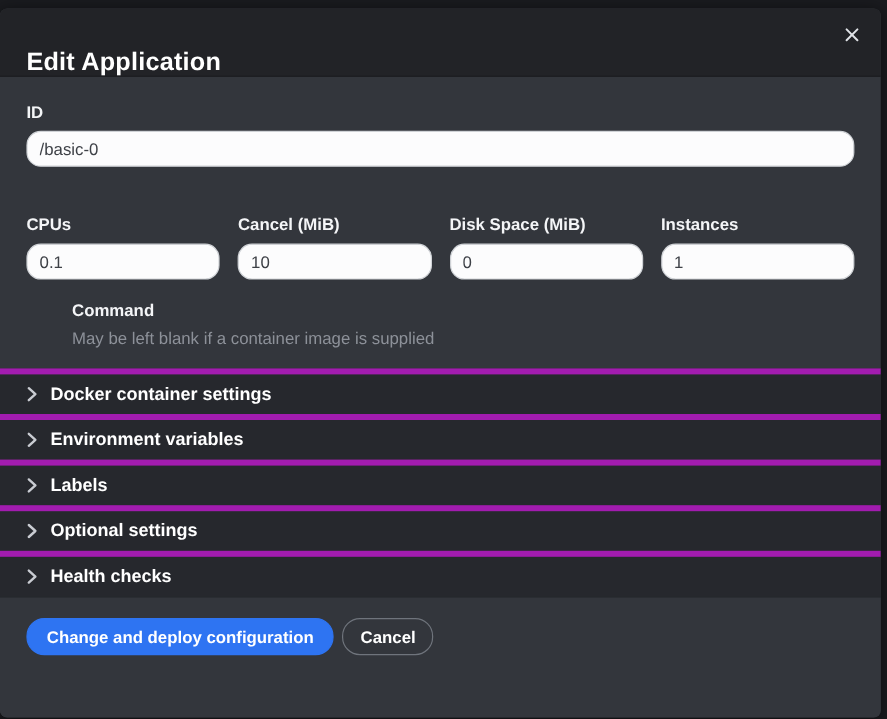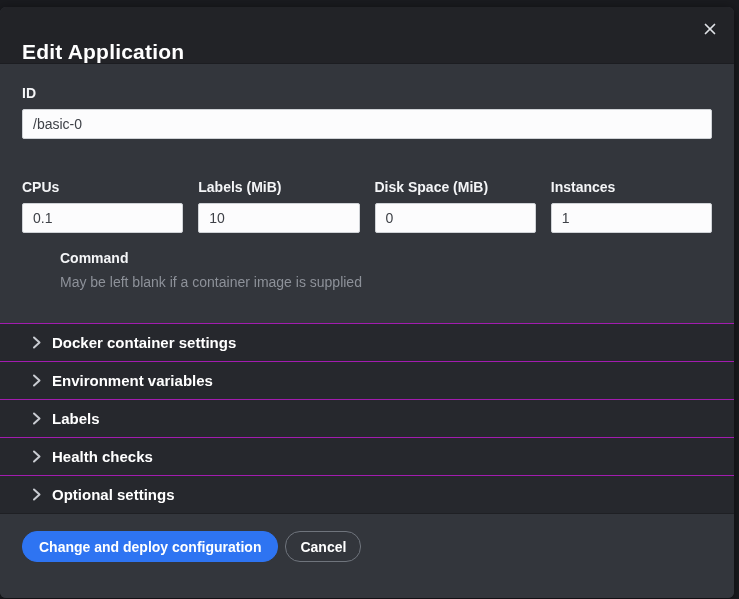--- a/index.html
+++ b/index.html
@@ -58,21 +58,21 @@
     font-size: 14px;
     font-weight: 700;
     margin-bottom: 8px;
   }
   .text-input {
     display: block;
     width: 100%;
     height: 30px;
     background: #fcfcfd;
     border: 1px solid #cfd2d6;
-    border-radius: 2px;
+    border-radius: 12px;
     padding: 0 10px;
     font-family: "Liberation Sans", sans-serif;
     font-size: 14px;
     color: #3e4147;
     outline: none;
   }
   .grid-row {
     display: grid;
     grid-template-columns: repeat(4, 1fr);
     gap: 15px;
@@ -93,24 +93,24 @@
   }
   
   .sections {
     flex: 0 0 auto;
     margin-top: 16px;
     border-bottom: 1px solid #1f2024;
   }
   .section-row {
     height: 38px;
     background: #26282d;
-    border-top: 1px solid #a21caf;
+    border-top: 5px solid #a21caf;
     display: flex;
     align-items: center;
-    padding: 0 32px;
+    padding: 0 22px;
     cursor: pointer;
   }
   .chevron-wrap {
     width: 9px; height: 13px;
     margin-right: 11px;
     display: flex; align-items: center;
     flex: 0 0 auto;
   }
   .section-title {
     color: #ffffff;
@@ -173,34 +173,34 @@
       <label class="form-label">ID</label>
       <input class="text-input" type="text" value="/basic-0" style="">
     </div>
 
     <div class="grid-row">
       <div class="form-group">
         <label class="form-label">CPUs</label>
         <input class="text-input" type="text" value="0.1" style="">
       </div>
       <div class="form-group">
-        <label class="form-label">Labels (MiB)</label>
+        <label class="form-label">Cancel (MiB)</label>
         <input class="text-input" type="text" value="10" style="">
       </div>
       <div class="form-group">
         <label class="form-label">Disk Space (MiB)</label>
         <input class="text-input" type="text" value="0" style="">
       </div>
       <div class="form-group">
         <label class="form-label">Instances</label>
         <input class="text-input" type="text" value="1" style="">
       </div>
     </div>
 
-    <div class="form-group" style="margin-bottom:17px;padding-left:38px;">
+    <div class="form-group" style="margin-bottom:1px;padding-left:38px;">
       <label class="form-label">Command</label>
       <div class="help-text">May be left blank if a container image is supplied</div>
     </div>
 
   </div>
 
   <div class="sections">
 
     <div class="section-row">
       <span class="chevron-wrap">
@@ -228,30 +228,30 @@
       </span>
       <span class="section-title">Labels</span>
     </div>
 
     <div class="section-row">
       <span class="chevron-wrap">
         <svg width="9" height="13" viewBox="0 0 9 13">
           <polyline points="2,1.5 7.5,6.5 2,11.5" fill="none" stroke="#c9ccd2" stroke-width="2" stroke-linecap="round" stroke-linejoin="round"></polyline>
         </svg>
       </span>
+      <span class="section-title">Optional settings</span>
+    </div>
+
+    <div class="section-row">
+      <span class="chevron-wrap">
+        <svg width="9" height="13" viewBox="0 0 9 13">
+          <polyline points="2,1.5 7.5,6.5 2,11.5" fill="none" stroke="#c9ccd2" stroke-width="2" stroke-linecap="round" stroke-linejoin="round"></polyline>
+        </svg>
+      </span>
       <span class="section-title">Health checks</span>
-    </div>
-
-    <div class="section-row">
-      <span class="chevron-wrap">
-        <svg width="9" height="13" viewBox="0 0 9 13">
-          <polyline points="2,1.5 7.5,6.5 2,11.5" fill="none" stroke="#c9ccd2" stroke-width="2" stroke-linecap="round" stroke-linejoin="round"></polyline>
-        </svg>
-      </span>
-      <span class="section-title">Optional settings</span>
     </div>
 
   </div>
 
   <div class="modal-footer">
     <button class="btn btn-primary">Change and deploy configuration</button>
     <button class="btn btn-cancel">Cancel</button>
   </div>
 
 </div>

